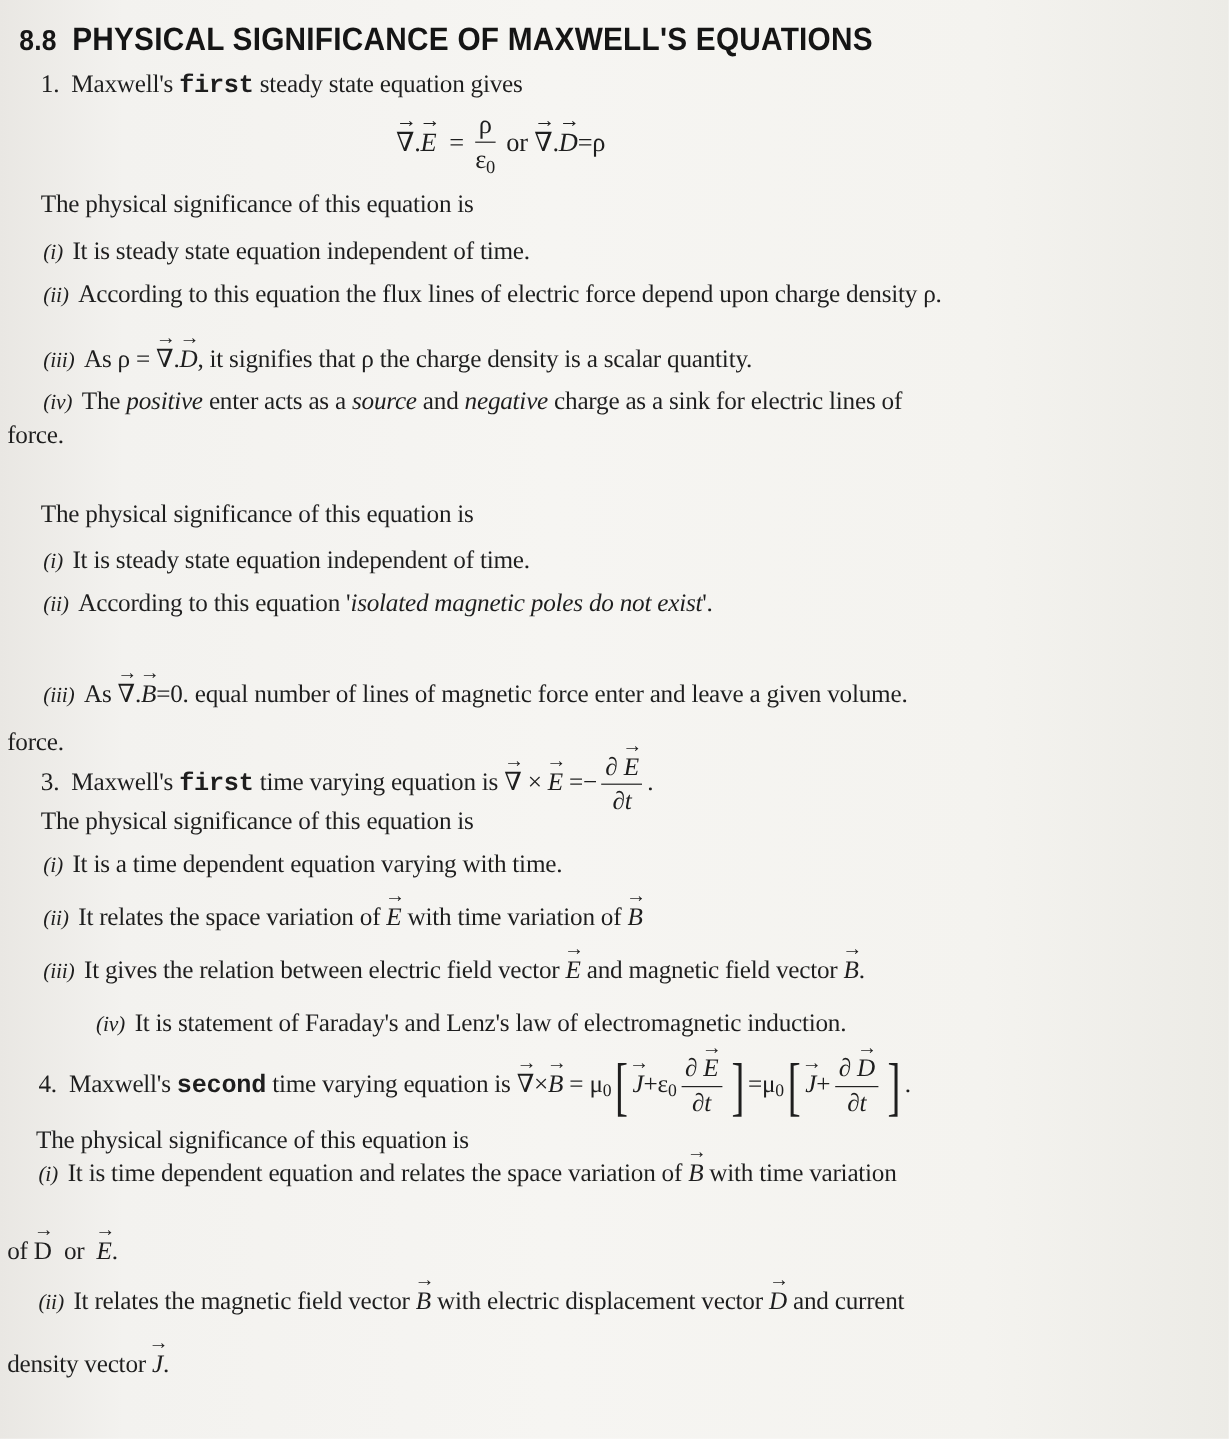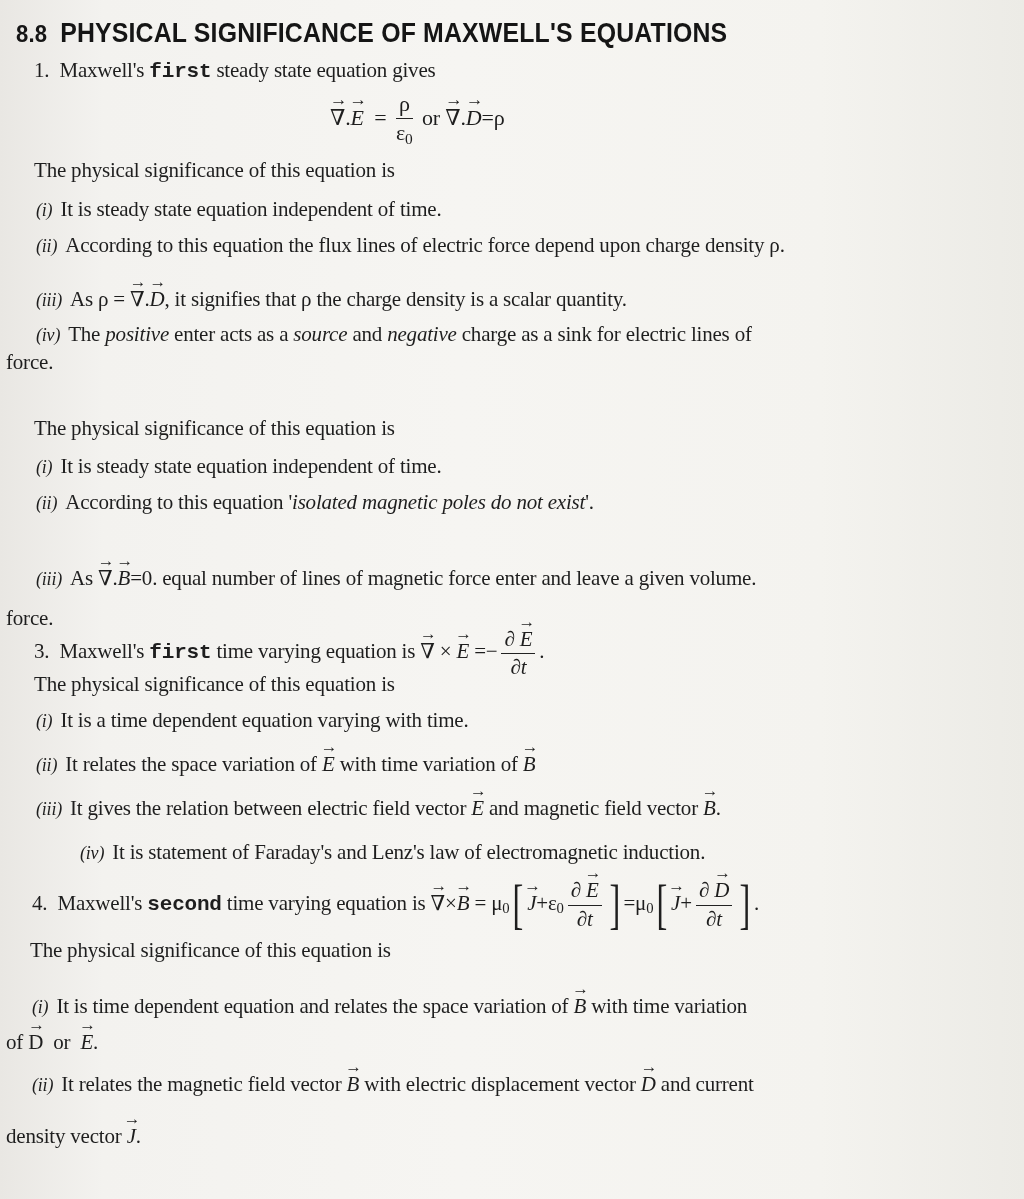--- a/index.html
+++ b/index.html
@@ -109,21 +109,21 @@
   <div class="line" style="left:32px; top:878px;">
     <span>4.</span>&nbsp;&nbsp;<span>Maxwell's </span><b>second</b><span> time varying equation is</span>&nbsp;<span class="vec up">∇</span><span>×</span><span class="vec">B</span>&nbsp;<span>=</span>&nbsp;<span>μ</span><span class="sub">0</span><span class="brk">[</span><span class="vec">J</span><span>+</span><span>ε</span><span class="sub">0</span><span class="frac">
         <span class="n"><span>∂</span>&nbsp;<span class="vec">E</span></span>
         <span class="d"><span>∂</span><i>t</i></span>
       </span><span class="brk">]</span><span>=</span><span>μ</span><span class="sub">0</span><span class="brk">[</span><span class="vec">J</span><span>+</span><span class="frac">
         <span class="n"><span>∂</span>&nbsp;<span class="vec">D</span></span>
         <span class="d"><span>∂</span><i>t</i></span>
       </span><span class="brk">]</span><span>.</span>
   </div>
   <div class="line" style="left:30px; top:938px;">The physical significance of this equation is</div>
-  <div class="line" style="left:32px; top:994px;text-align:right;">
+  <div class="line" style="left:32px; top:965px;text-align:right;">
     <span class="roman">(i)</span><span>It is time dependent equation and relates the space variation of </span><span class="vec">B</span><span> with time variation</span>
   </div>
   <div class="line small-left" style="top:1030px;">
     <span>of </span><span class="vec up">D</span>&nbsp;<span> or </span>&nbsp;<span class="vec">E</span><span>.</span>
   </div>
   <div class="line" style="left:32px; top:1072px;">
     <span class="roman">(ii)</span><span>It relates the magnetic field vector </span><span class="vec">B</span><span> with electric displacement vector </span><span class="vec">D</span><span> and current</span>
   </div>
   <div class="line small-left" style="top:1124px;">
     <span>density vector </span><span class="vec">J</span><span>.</span>

